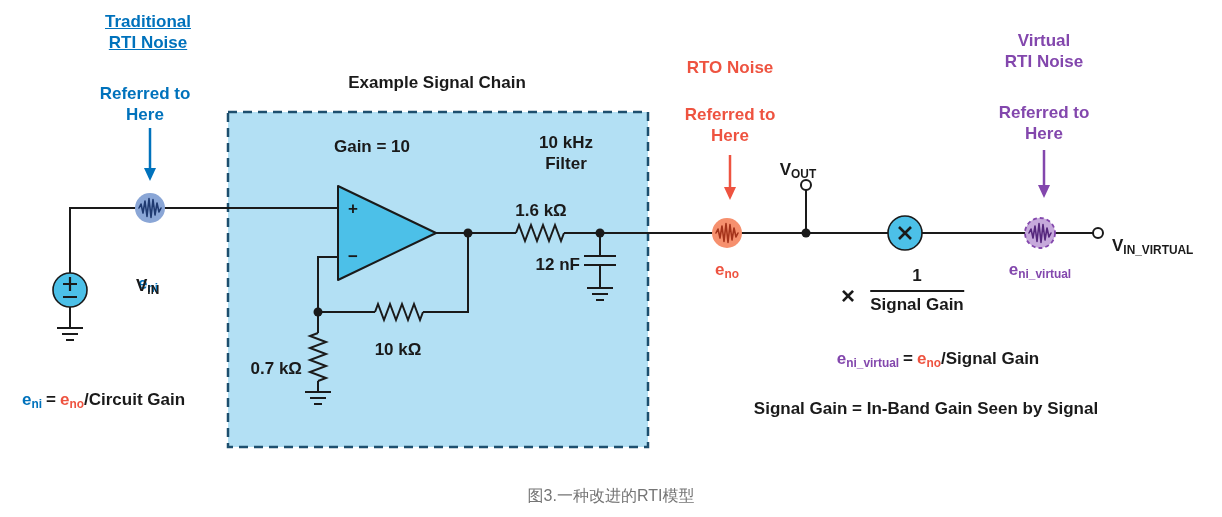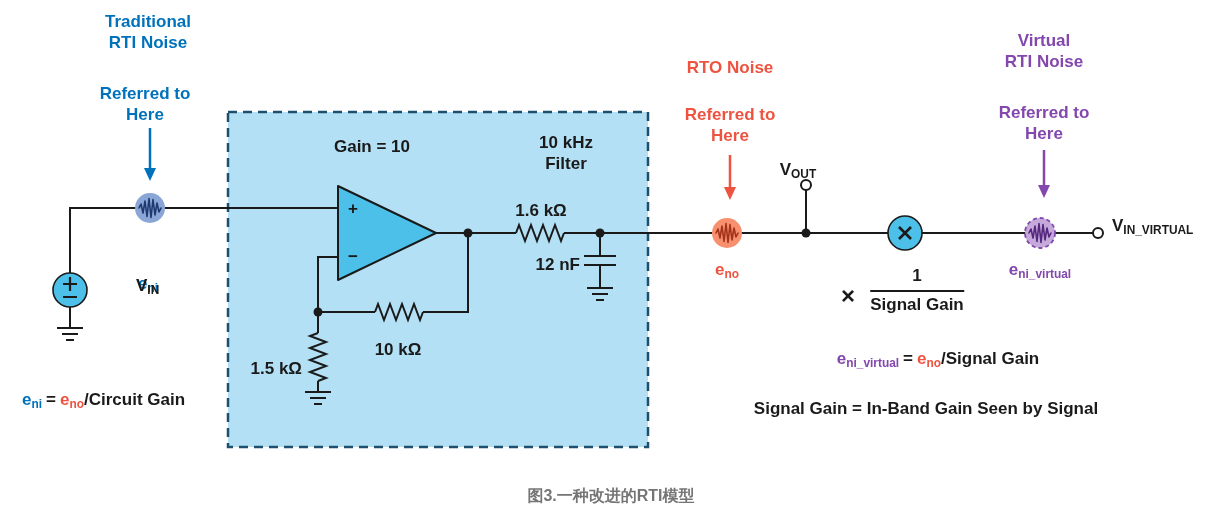--- a/index.html
+++ b/index.html
@@ -15,21 +15,21 @@
   .canvas{position:relative;width:1222px;height:517px;background:#ffffff;overflow:hidden;}
   svg.layer{position:absolute;left:0;top:0;}
   .lbl{position:absolute;font-weight:700;font-size:17px;line-height:1.22;color:var(--ink);white-space:nowrap;}
   .center{transform:translateX(-50%);text-align:center;}
   .rightal{transform:translateX(-100%);text-align:right;}
   .sub{font-size:0.7em;vertical-align:-0.22em;}
   .eqs{margin:0 4px;}
   .blue{color:var(--blue);} .orange{color:var(--orange);} .purple{color:var(--purple);}
   .times-big{font-size:24px;font-weight:700;}
   .frac-num{display:block;border-bottom:2.5px solid var(--ink);padding:0 4px 3px;margin-bottom:3px;}
-  .caption{position:absolute;font-size:16px;font-weight:700;color:var(--caption-gray);transform:translateX(-50%);white-space:nowrap;}
+  .caption{position:absolute;font-size:16px;font-weight:400;color:var(--caption-gray);transform:translateX(-50%);white-space:nowrap;}
   
   .wire path{stroke:var(--ink);stroke-width:2;fill:none;}
   .chain-box{fill:var(--box-fill);stroke:var(--box-border);stroke-width:2.5;stroke-dasharray:9 6;}
   .opamp{fill:var(--cyan-fill);stroke:var(--ink);stroke-width:2;stroke-linejoin:round;}
   .dot{fill:var(--ink);}
   .source{fill:var(--cyan-fill);stroke:var(--ink);stroke-width:1.6;}
   .srcsym{stroke:var(--ink);stroke-width:2.2;fill:none;}
   .term{fill:#ffffff;stroke:var(--ink);stroke-width:2;}
   .squig{fill:none;stroke-width:1.6;stroke-linejoin:round;stroke-linecap:round;}
   .sq-eni{stroke:var(--eni-squiggle);}
@@ -140,45 +140,46 @@
     </g>
     <g class="arrow-purple">
       <path d="M1044,150 V186"></path>
       <polygon points="1044,198 1038,185 1050,185"></polygon>
     </g>
 
     <circle class="term" cx="806" cy="185" r="5"></circle>
     <circle class="term" cx="1098" cy="233" r="5"></circle>
   </svg>
 
-  <div class="lbl center blue" style="left:148px;top:12px;">
+  <div class="lbl center blue" style="left:148px;top:12px;text-decoration:underline;">
     <div>Traditional</div>
     <div>RTI Noise</div>
   </div>
   <div class="lbl center blue" style="left:145px;top:84px;">
     <div>Referred to</div>
     <div>Here</div>
   </div>
   <div class="lbl center blue" style="left:148px;top:230px;margin-top:44px;">
     <span>e</span><span class="sub">ni</span>
   </div>
 
   <div class="lbl" style="left:94px;top:276px;margin-left:42px;">
     <span>V</span><span class="sub">IN</span>
   </div>
 
+  <div class="lbl center" style="left:437px;top:73px;">Example Signal Chain</div>
   <div class="lbl center" style="left:372px;top:137px;">Gain = 10</div>
   <div class="lbl center" style="left:566px;top:133px;">
     <div>10 kHz</div>
     <div>Filter</div>
   </div>
   <div class="lbl center" style="left:541px;top:201px;">1.6 kΩ</div>
   <div class="lbl rightal" style="left:580px;top:255px;">12 nF</div>
   <div class="lbl center" style="left:398px;top:324px;margin-top:16px;">10 kΩ</div>
-  <div class="lbl rightal" style="left:302px;top:359px;">1.5 kΩ</div>
+  <div class="lbl rightal" style="left:302px;top:359px;">0.7 kΩ</div>
 
   <div class="lbl center orange" style="left:730px;top:58px;">RTO Noise</div>
   <div class="lbl center orange" style="left:730px;top:105px;">
     <div>Referred to</div>
     <div>Here</div>
   </div>
   <div class="lbl center orange" style="left:727px;top:260px;">
     <span>e</span><span class="sub">no</span>
   </div>
 
@@ -197,21 +198,21 @@
     <div>RTI Noise</div>
   </div>
   <div class="lbl center purple" style="left:1044px;top:103px;">
     <div>Referred to</div>
     <div>Here</div>
   </div>
   <div class="lbl center purple" style="left:1040px;top:260px;">
     <span>e</span><span class="sub">ni_virtual</span>
   </div>
 
-  <div class="lbl" style="left:1112px;top:216px;">
+  <div class="lbl" style="left:1112px;top:236px;">
     <span>V</span><span class="sub">IN_VIRTUAL</span>
   </div>
 
   <div class="lbl center" style="left:938px;top:349px;">
     <span class="purple"><span>e</span><span class="sub">ni_virtual</span></span><span class="eqs">=</span><span class="orange"><span>e</span><span class="sub">no</span></span><span>/Signal Gain</span>
   </div>
 
   <div class="lbl" style="left:22px;top:390px;">
     <span class="blue"><span>e</span><span class="sub">ni</span></span><span class="eqs">=</span><span class="orange"><span>e</span><span class="sub">no</span></span><span>/Circuit Gain</span>
   </div>

